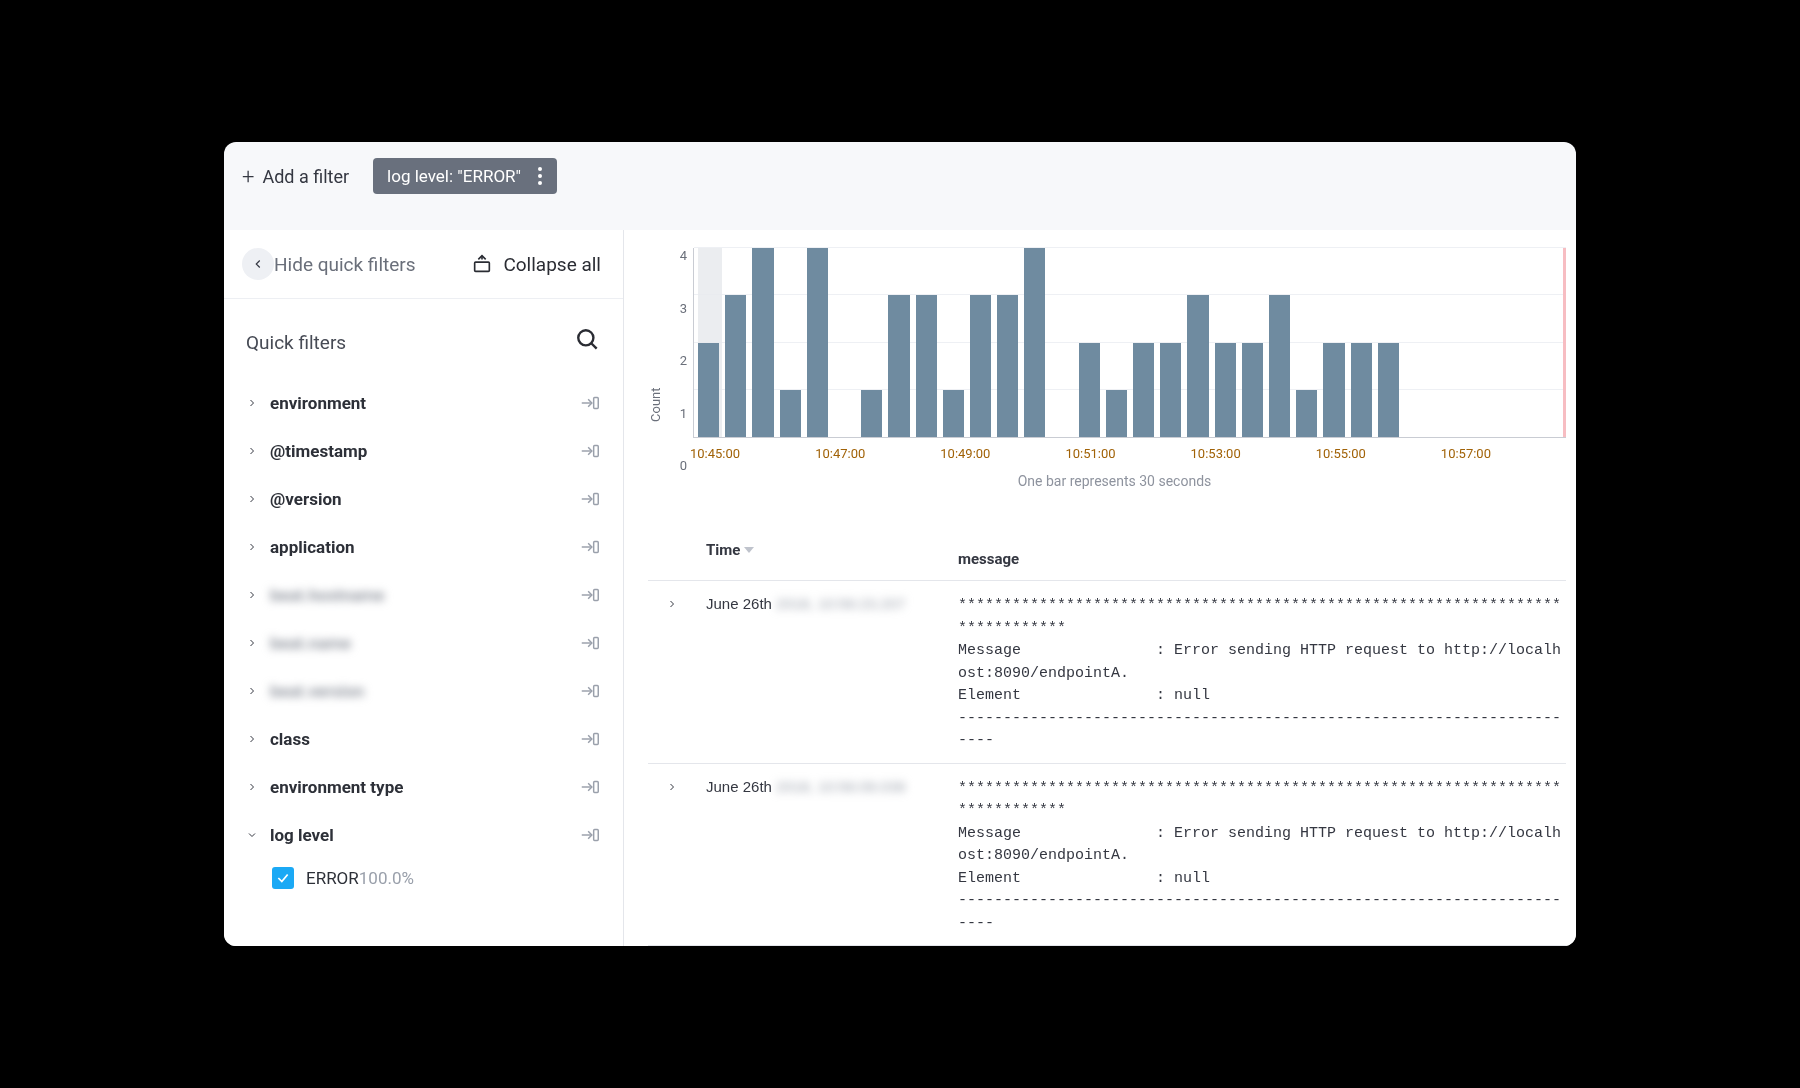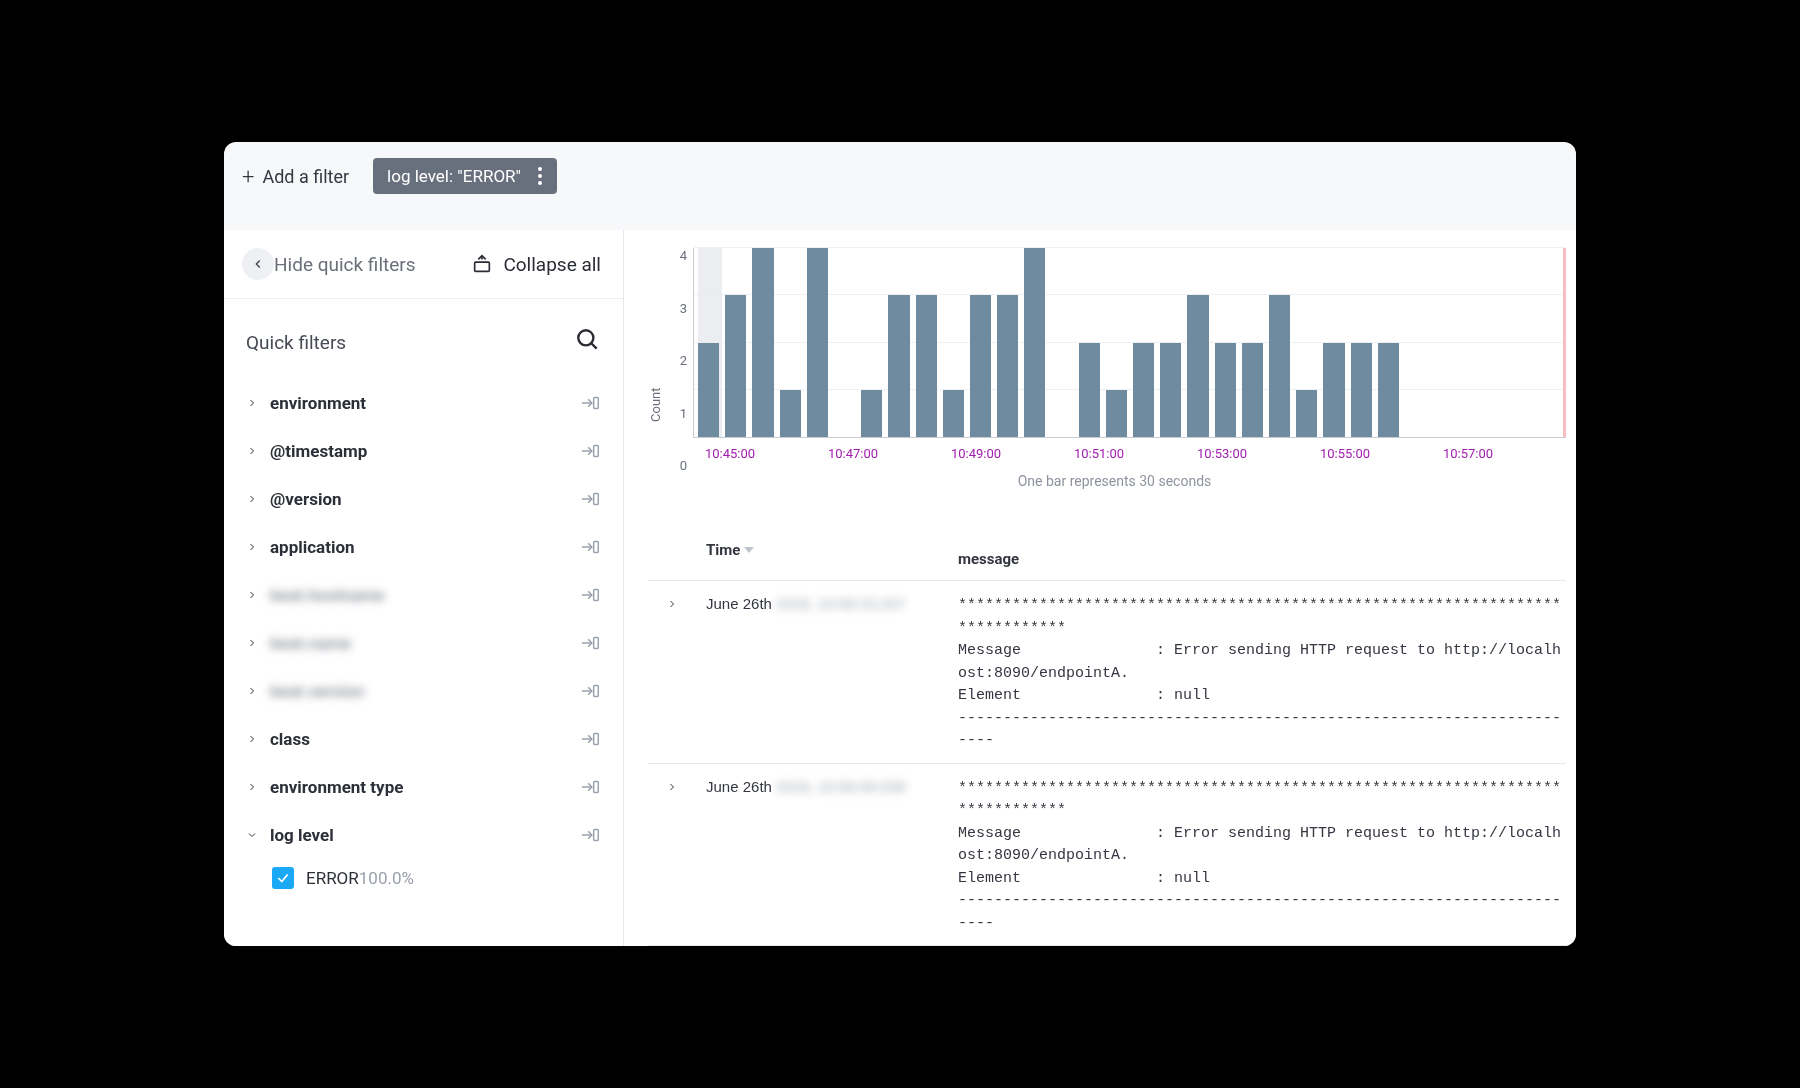--- a/index.html
+++ b/index.html
@@ -163,21 +163,21 @@
   .bar { flex:1; background:#6f8ba0; min-width:0; }
   .bar.empty { background:transparent; }
   .end-line {
     position:absolute; top:0; bottom:0; right:0; width:3px; background:#f7bdc2;
   }
   .brush {
     position:absolute; top:0; bottom:0; left:4px; width:24px;
     background:#e8eaed; opacity:.85; pointer-events:none;
   }
   .xticks {
-    margin-left:42px; display:flex; font-size:13px; color:#a21caf;
+    margin-left:27px; display:flex; font-size:13px; color:#a16207;
     padding-top:8px;
   }
   .xticks div { flex:1; text-align:left; }
   .chart-caption {
     text-align:center; font-size:14px; color:#8e939e; margin:12px 0 32px 0;
   }
 
   
   .tbl-head {
     display:flex; padding:10px 0 12px 58px; border-bottom:1px solid #e4e6eb;

